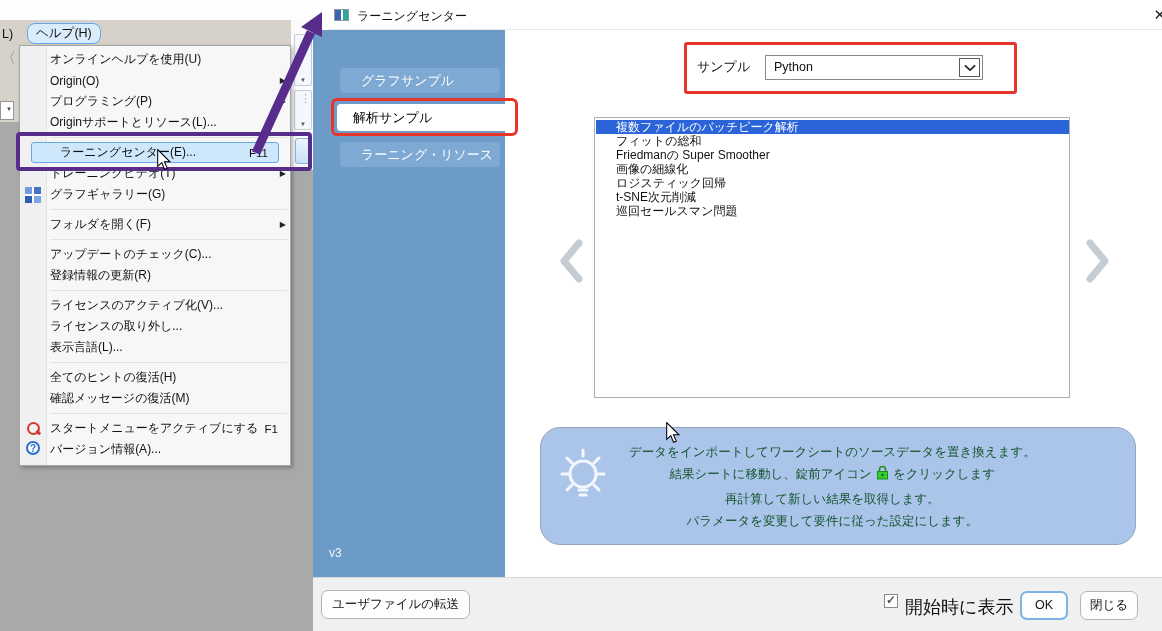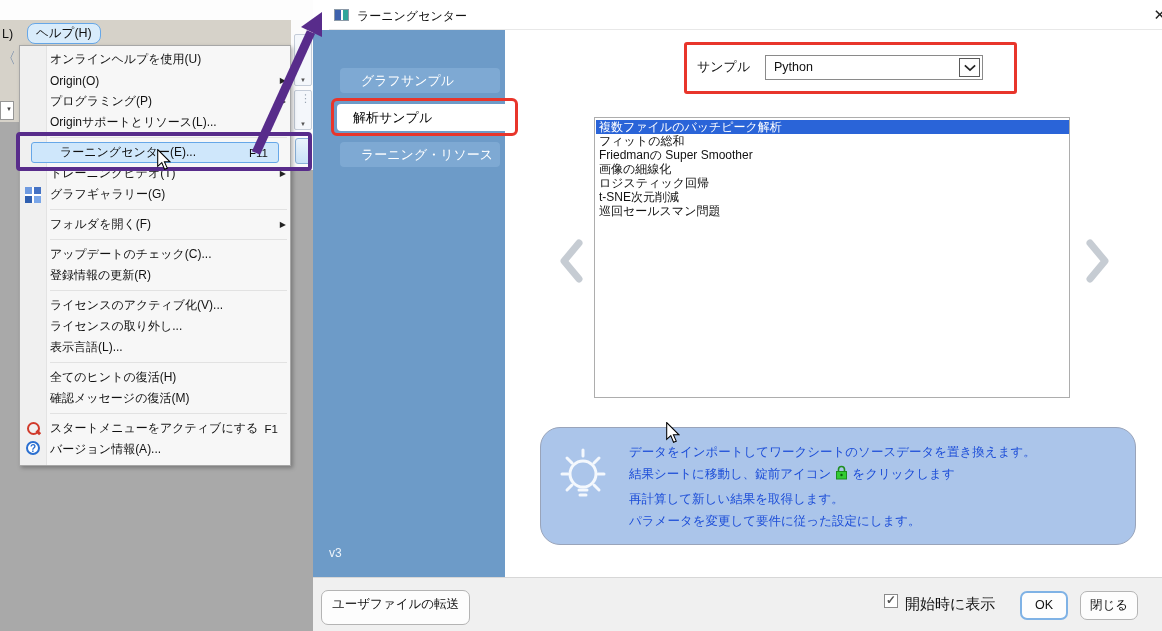--- a/index.html
+++ b/index.html
@@ -78,45 +78,45 @@
 
   .sample-label{position:absolute;left:384px;top:58px;font-size:13px;color:#111;}
   .combo{position:absolute;left:452px;top:55px;width:218px;height:25px;background:#fff;
     border:1px solid #8a8a8a;}
   .combo-value{position:absolute;left:8px;top:4px;font-size:12.5px;color:#111;}
   .combo-btn{position:absolute;right:2px;top:2px;width:21px;height:19px;background:#fdfdfd;
     border:1px solid #5a5a5a;display:flex;align-items:center;justify-content:center;}
 
   .listbox{position:absolute;left:281px;top:117px;width:476px;height:281px;background:#fff;
     border:1px solid #adadad;overflow:hidden;padding:2px 0 0 1px;}
-  .lc-item{height:14px;line-height:14px;font-size:12px;padding:0 3px;white-space:nowrap;color:#111;}
+  .lc-item{height:14px;line-height:14px;font-size:12px;padding:0 20px;white-space:nowrap;color:#111;}
   .lc-item.sel{background:#2a64d8;color:#fff;}
 
   .chev{position:absolute;top:239px;}
   .chev.prev{left:245px;}
   .chev.next{left:772px;}
 
   .hintbox{position:absolute;left:227px;top:427px;width:596px;height:118px;background:#abc5ea;
     border:1px solid #99a4ba;border-radius:20px;}
   .bulb{position:absolute;left:13px;top:18px;}
-  .hint-lines{position:absolute;left:88px;top:13px;font-size:12.5px;line-height:22.4px;color:#1d4ed8;
-    white-space:nowrap;}
+  .hint-lines{position:absolute;left:88px;top:13px;font-size:12.5px;line-height:22.4px;color:#14532d;
+    white-space:nowrap;text-align:center;}
   .lock{display:inline-block;vertical-align:-2px;margin:0 4px;}
 
   .footer{position:absolute;left:0;top:577px;width:849px;height:54px;background:#f0f0f0;
     border-top:1px solid #d7d7d7;}
   .btn{position:absolute;background:#fdfdfd;border:1px solid #b4b4b4;border-radius:7px;
     font-size:12.5px;color:#111;text-align:center;font-family:"Liberation Sans",sans-serif;}
-  .transfer-btn{left:8px;top:12px;width:149px;height:35px;line-height:27px;}
+  .transfer-btn{left:8px;top:12px;width:149px;height:29px;line-height:27px;}
   .ok-btn{left:707px;top:13px;width:48px;height:29px;line-height:25px;border:2px solid #7fb2e5;}
   .closed-btn{left:767px;top:13px;width:58px;height:29px;line-height:27px;}
   .checkbox{position:absolute;left:571px;top:16px;width:14px;height:14px;background:#fff;
     border:1px solid #8a8a8a;}
   .checkbox::before{content:"✓";position:absolute;left:1px;top:-2px;font-size:12px;color:#555;font-weight:bold;}
-  .cb-label{position:absolute;left:592px;top:17px;font-size:15px;color:#111;text-align:right;}
+  .cb-label{position:absolute;left:592px;top:17px;font-size:18px;color:#111;text-align:right;}
 
   
   .anno{position:absolute;z-index:30;pointer-events:none;}
   .anno-purple-rect{left:16px;top:132px;width:296px;height:39px;border:4px solid #582c8b;border-radius:4px;}
   .anno-red-1{left:331px;top:98px;width:187px;height:38px;border:3px solid #e8352b;border-radius:6px;}
   .anno-red-2{left:684px;top:42px;width:333px;height:52px;border:3px solid #e8352b;border-radius:3px;}
   .anno-arrow{left:0;top:0;z-index:31;}
   .cursor{position:absolute;z-index:40;pointer-events:none;}
   .cursor.c1{left:157px;top:149px;}
   .cursor.c2{left:666px;top:422px;}

